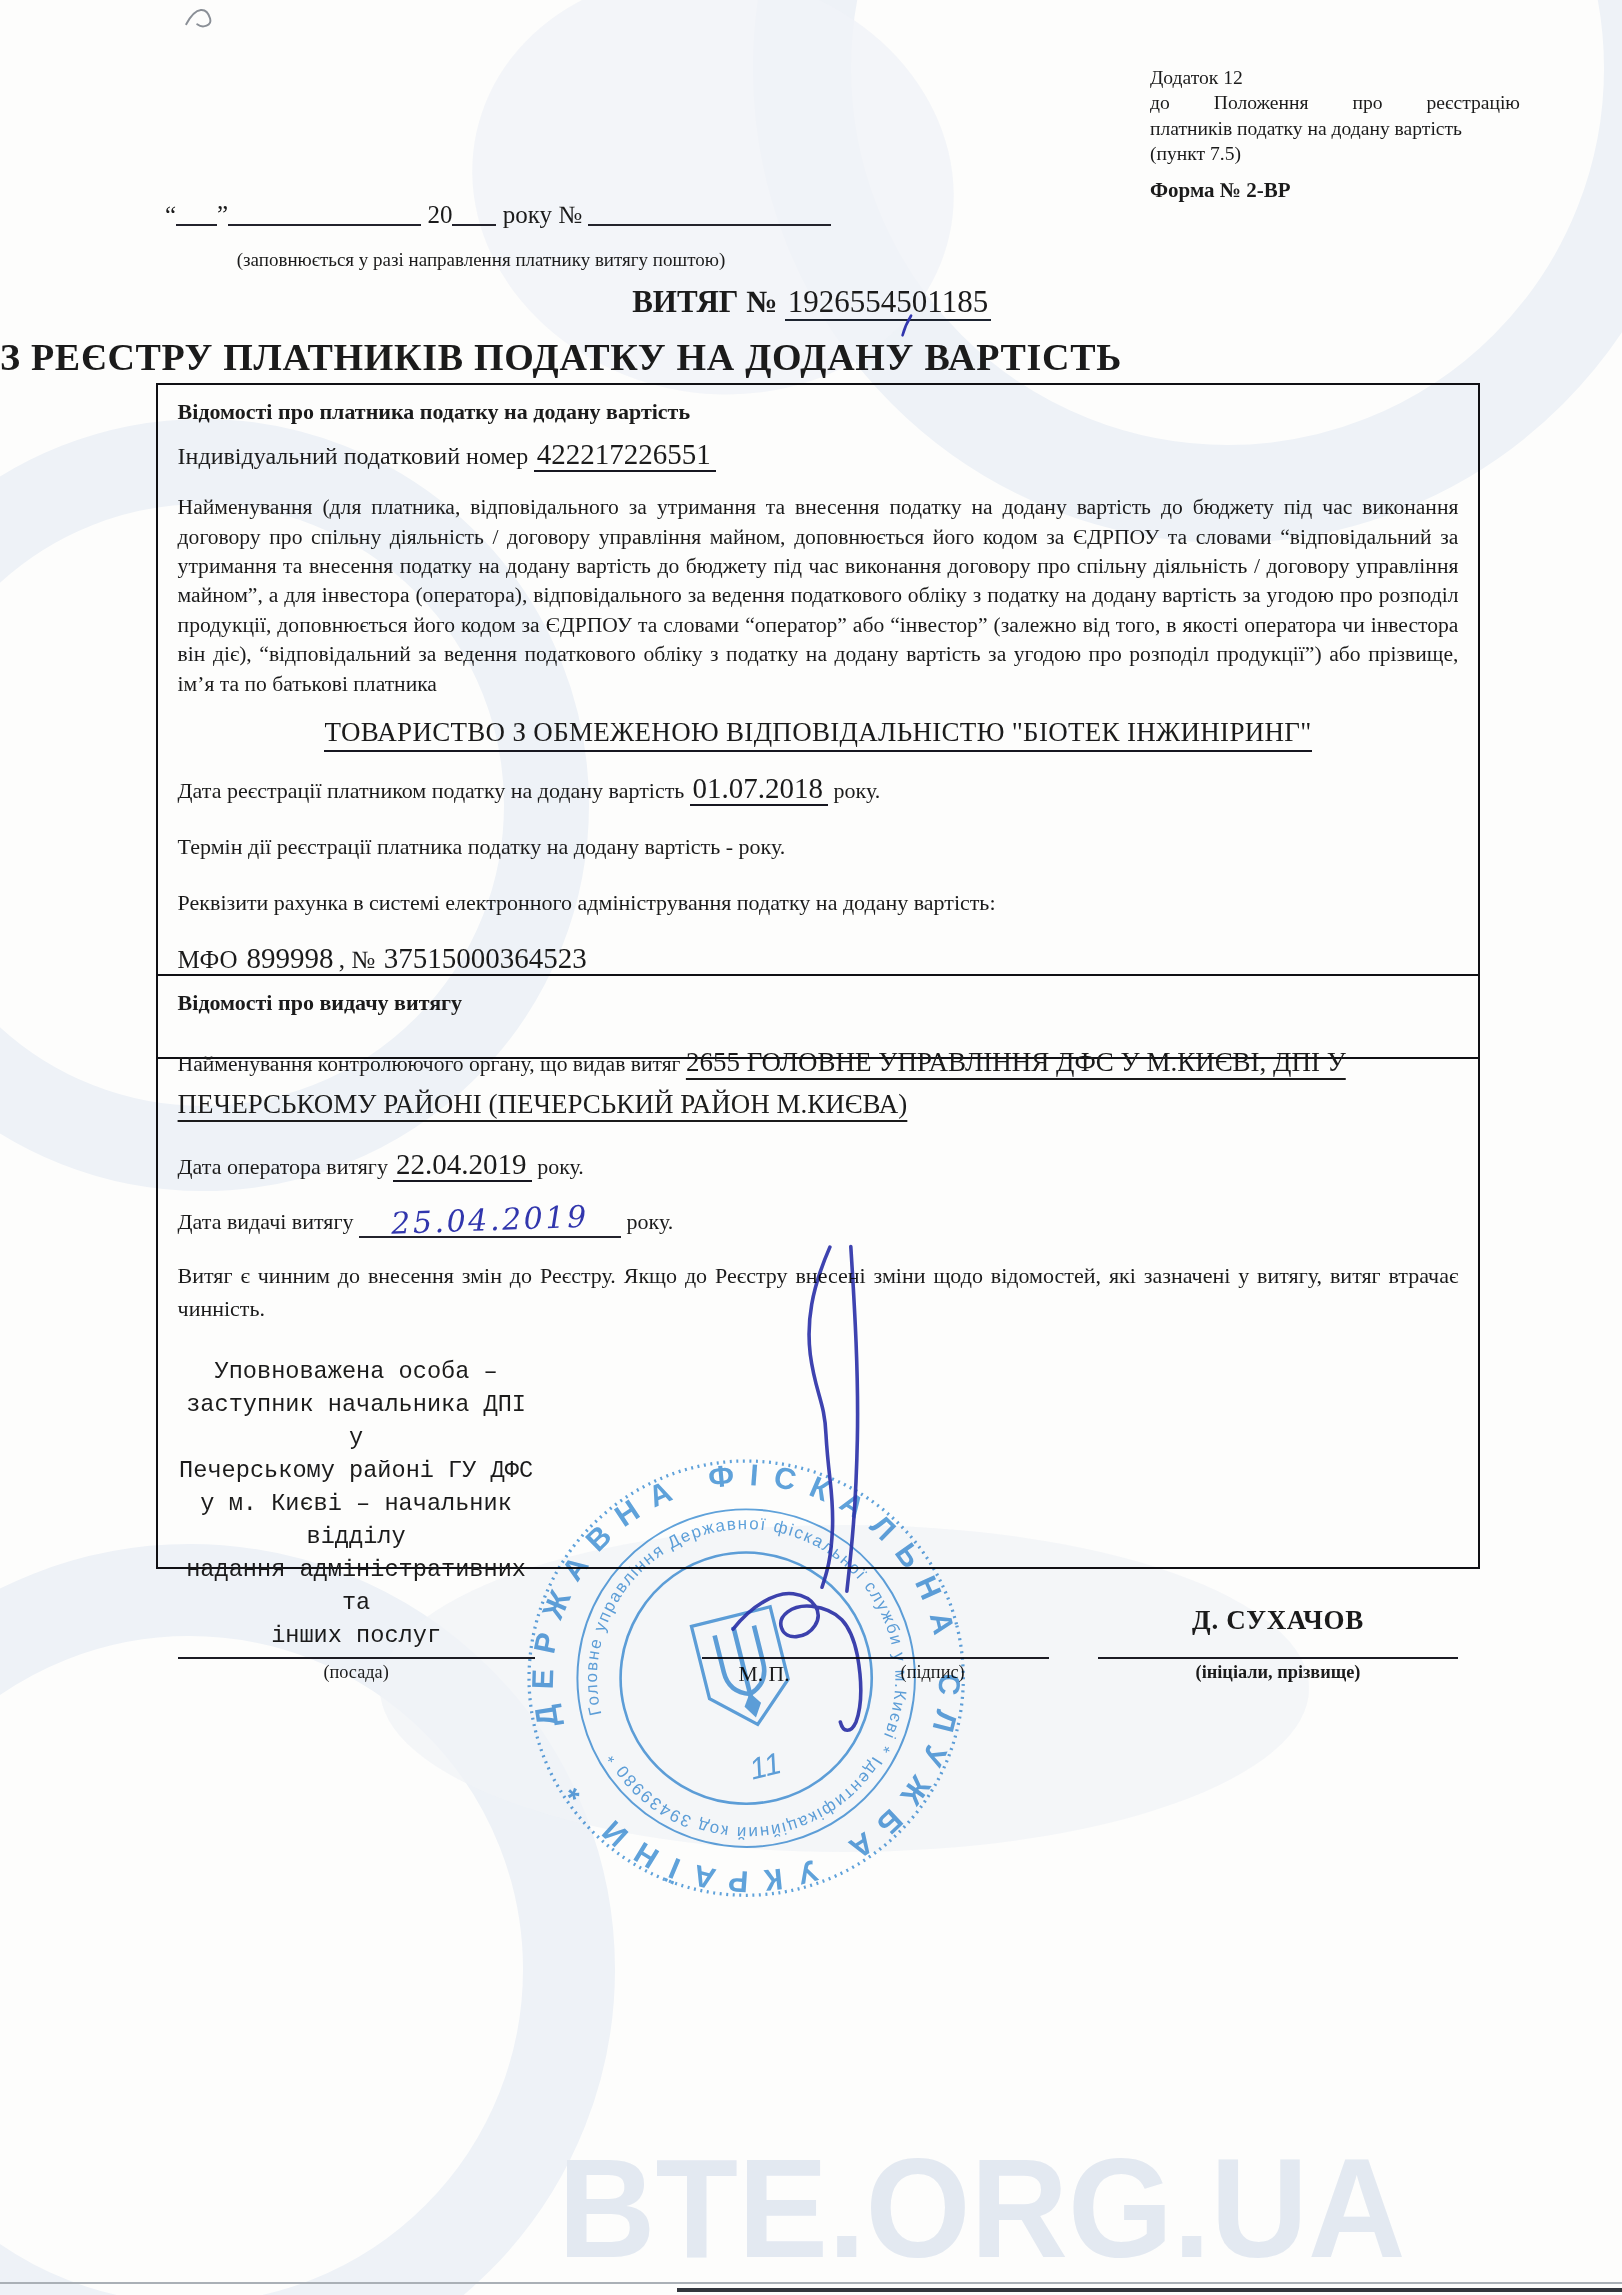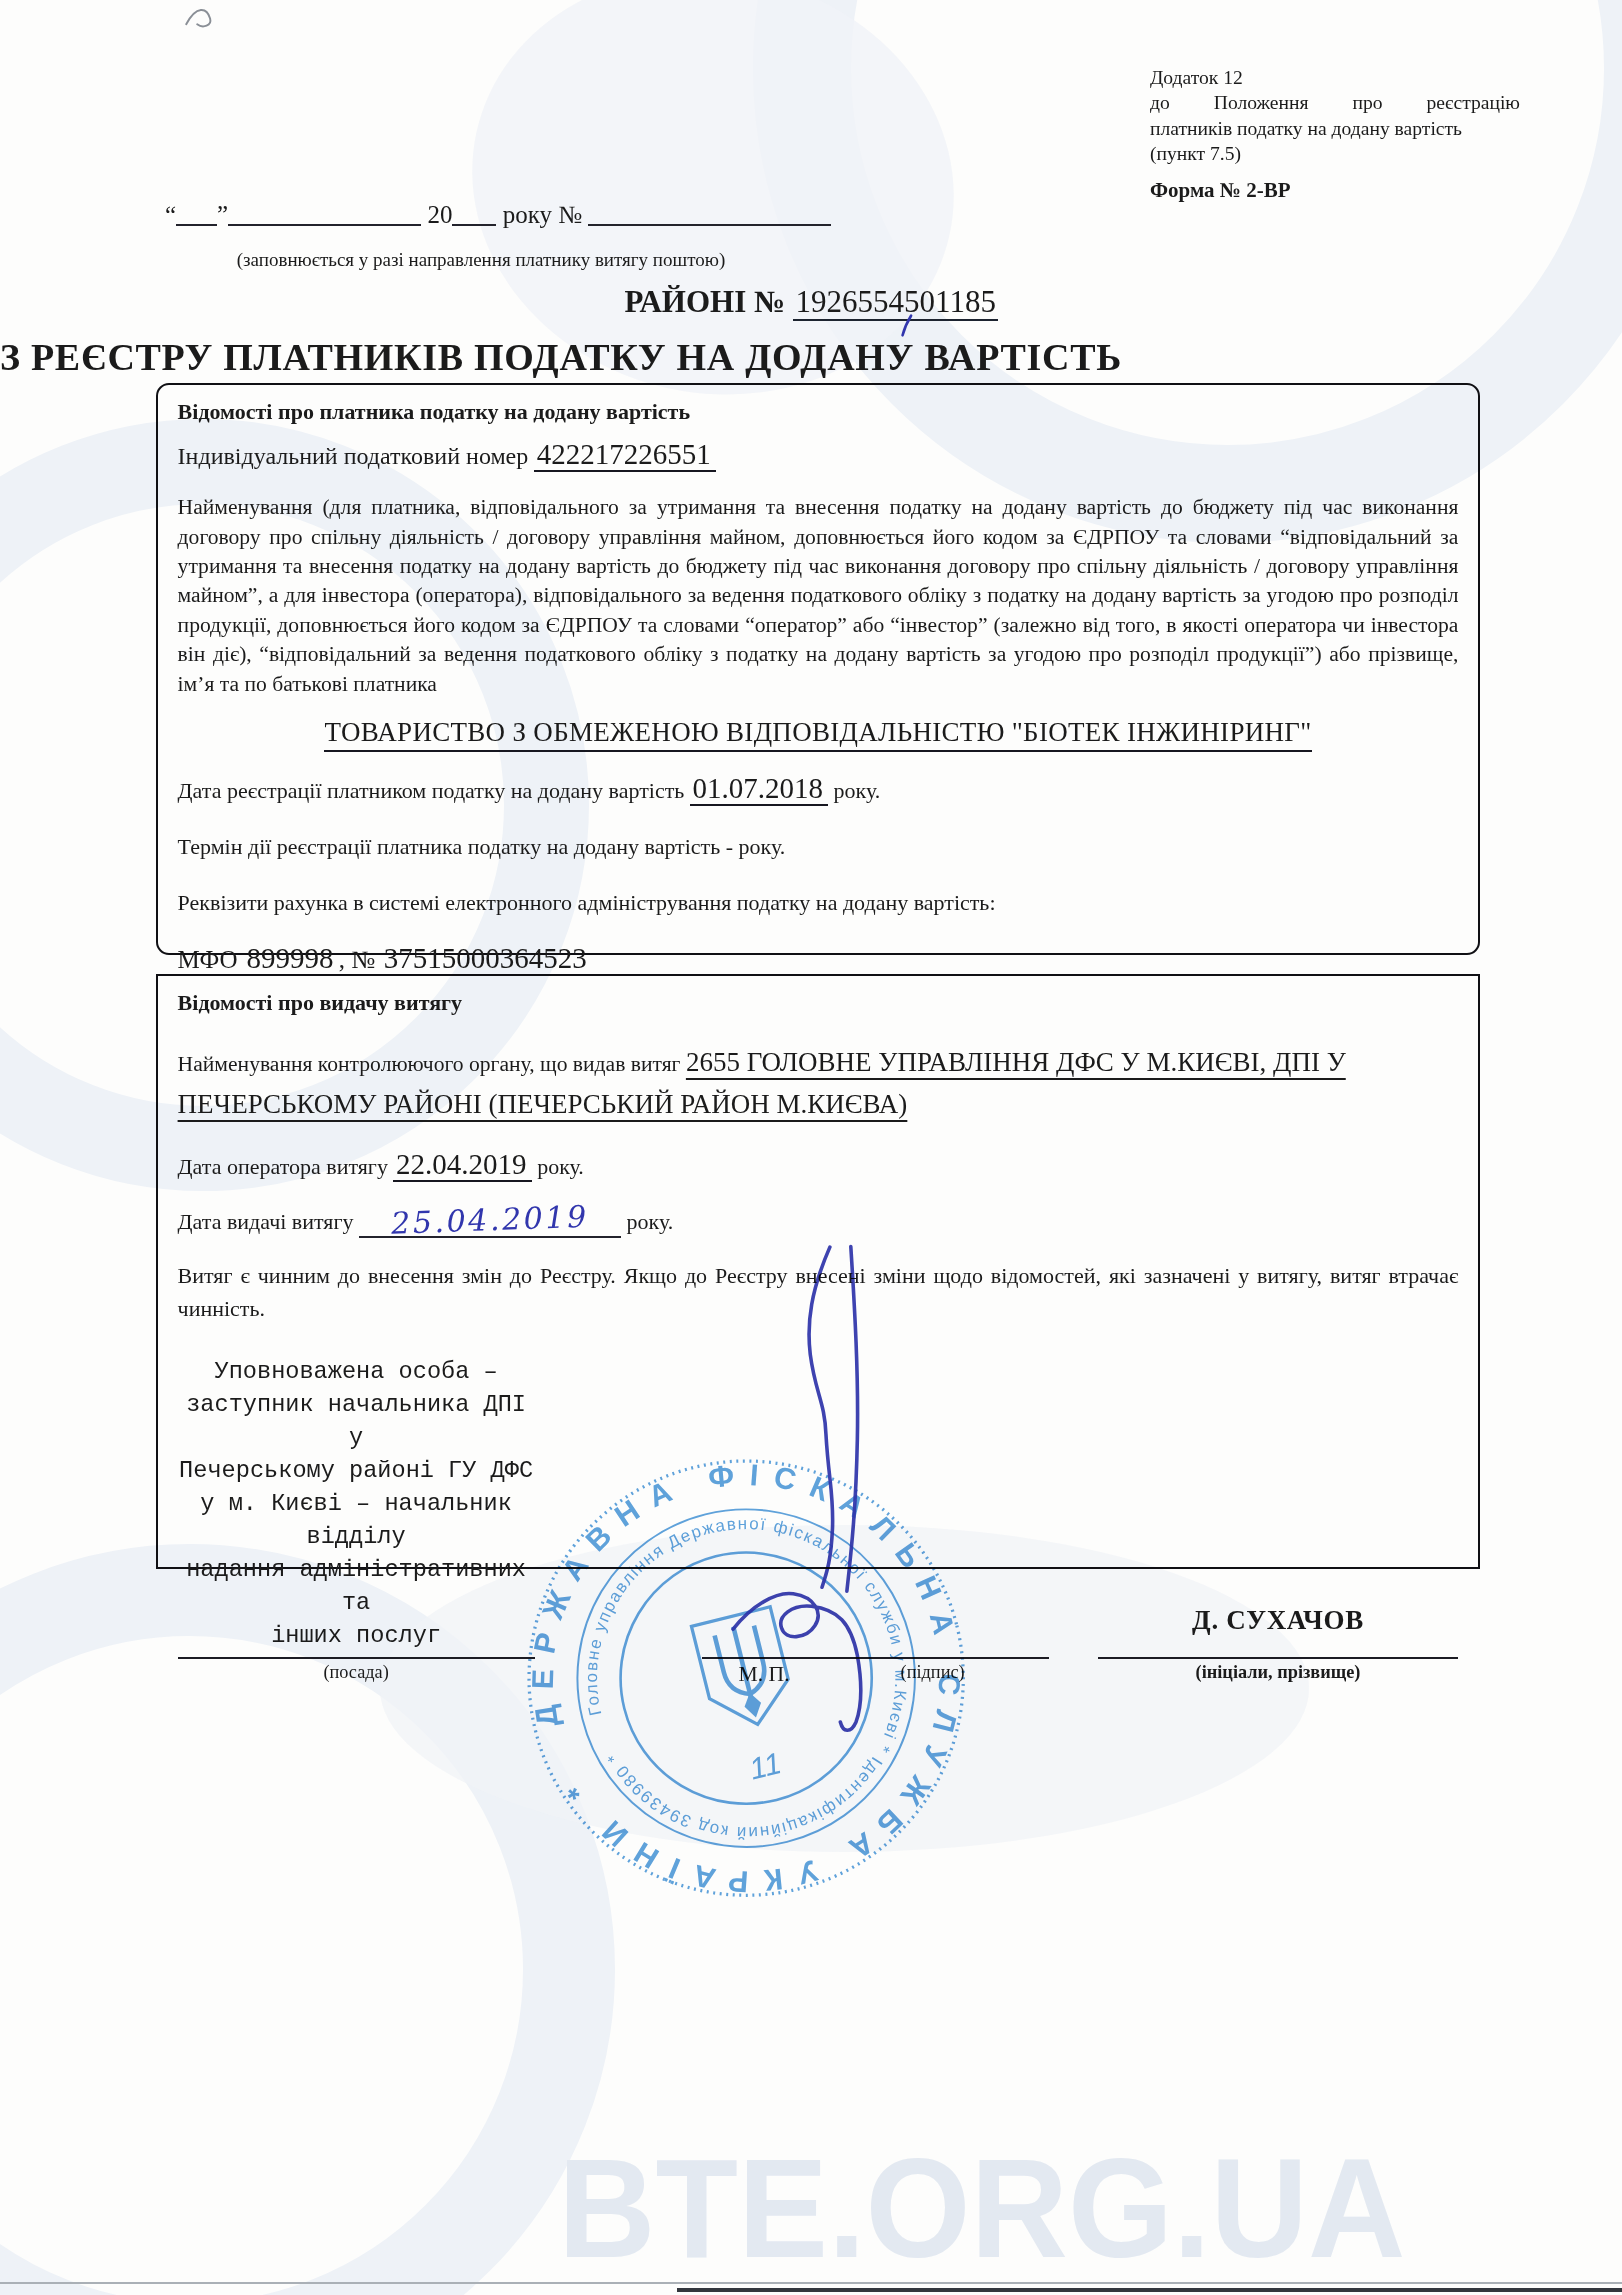--- a/index.html
+++ b/index.html
@@ -20,21 +20,21 @@
   .fill-date{position:absolute; z-index:2; left:165px; top:200px; font-size:25px; white-space:nowrap;}
   .u{display:inline-block; border-bottom:2px solid #23232c; height:0.85em; position:relative; top:2.6px;}
   .fill-note{position:absolute; z-index:2; left:0px; top:249px; width:962px; text-align:center; font-size:19px;}
   
   .title{position:absolute; z-index:2; left:0; top:284px; width:100%; text-align:center; font-size:31px;}
   .title .t-label{font-weight:bold;}
   .title .t-num{border-bottom:2.6px solid #1d2430; padding:0 2.6px;}
   .subtitle{position:absolute; z-index:2; left:0; top:335px; width:100%; font-weight:bold; font-size:38px; letter-spacing:0.7px;}
   
   .box{position:absolute; z-index:1; left:156px; width:1324px; border:2.6px solid #101014; box-sizing:border-box; padding:14.4px 19.6px 18.3px 19.6px; background:transparent;}
-  .box1{top:383px; height:572px;border-radius:13px;}
+  .box1{top:383px; height:676px;}
   .box2{top:974px; height:595px; padding-bottom:0;}
   .box-header{font-weight:bold; font-size:22px;}
   .inn-line{margin-top:13px; font-size:24px;}
   .bignum{font-size:29px; border-bottom:2px solid #171720; padding:0 5.2px 0 2.6px;}
   .name-para{margin-top:22px; font-size:21.6px; line-height:1.36; text-align:justify;}
   .company{margin-top:18.3px; text-align:center; font-size:27px; letter-spacing:0.3px;}
   .company span{border-bottom:2px solid #171720; padding-bottom:2.6px;}
   .reg-line{margin-top:23.6px; font-size:22px;}
   .term-line{margin-top:29px; font-size:22px;}
   .account-line{margin-top:30px; font-size:22px;}
@@ -93,21 +93,21 @@
     <div>(пункт 7.5)</div>
     <div class="form">Форма № 2-ВР</div>
   </div>
 
   <div class="fill-date">
     <span>“</span><span class="u" style="width:41px;"></span><span>”</span><span class="u" style="width:193px;"></span>&nbsp;<span>20</span><span class="u" style="width:44px;"></span>&nbsp;<span>року №</span>&nbsp;<span class="u" style="width:243px;"></span>
   </div>
   <div class="fill-note">(заповнюється у разі направлення платнику витягу поштою)</div>
 
   <div class="title">
-    <span class="t-label">РАЙОНІ №</span>
+    <span class="t-label">ВИТЯГ №</span>
     <span class="t-num">1926554501185</span>
   </div>
   <div class="subtitle">З РЕЄСТРУ ПЛАТНИКІВ ПОДАТКУ НА ДОДАНУ ВАРТІСТЬ</div>
 
   <svg class="pen-tick" width="17" height="25" viewBox="0 0 26 38">
     <path d="M7,34 C10,22 15,12 20,4" fill="none" stroke="#3136ad" stroke-width="4" stroke-linecap="round"></path>
   </svg>
 
   <div class="box box1">
     <div class="box-header">Відомості про платника податку на додану вартість</div>

